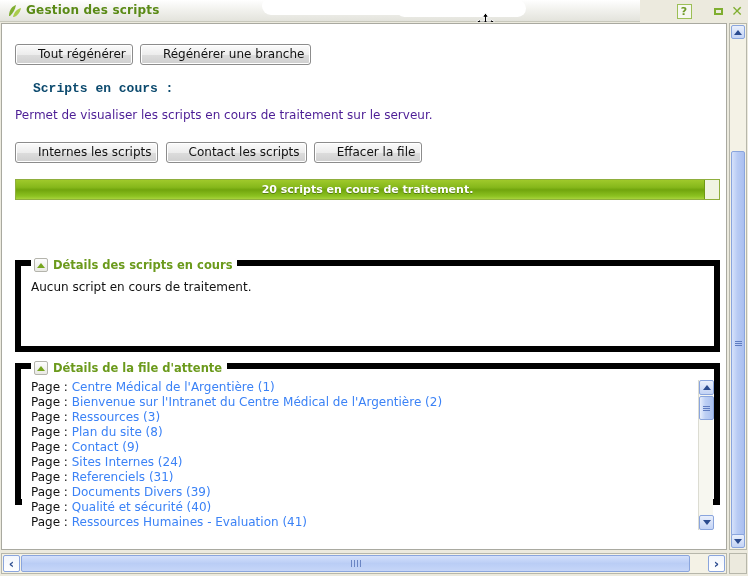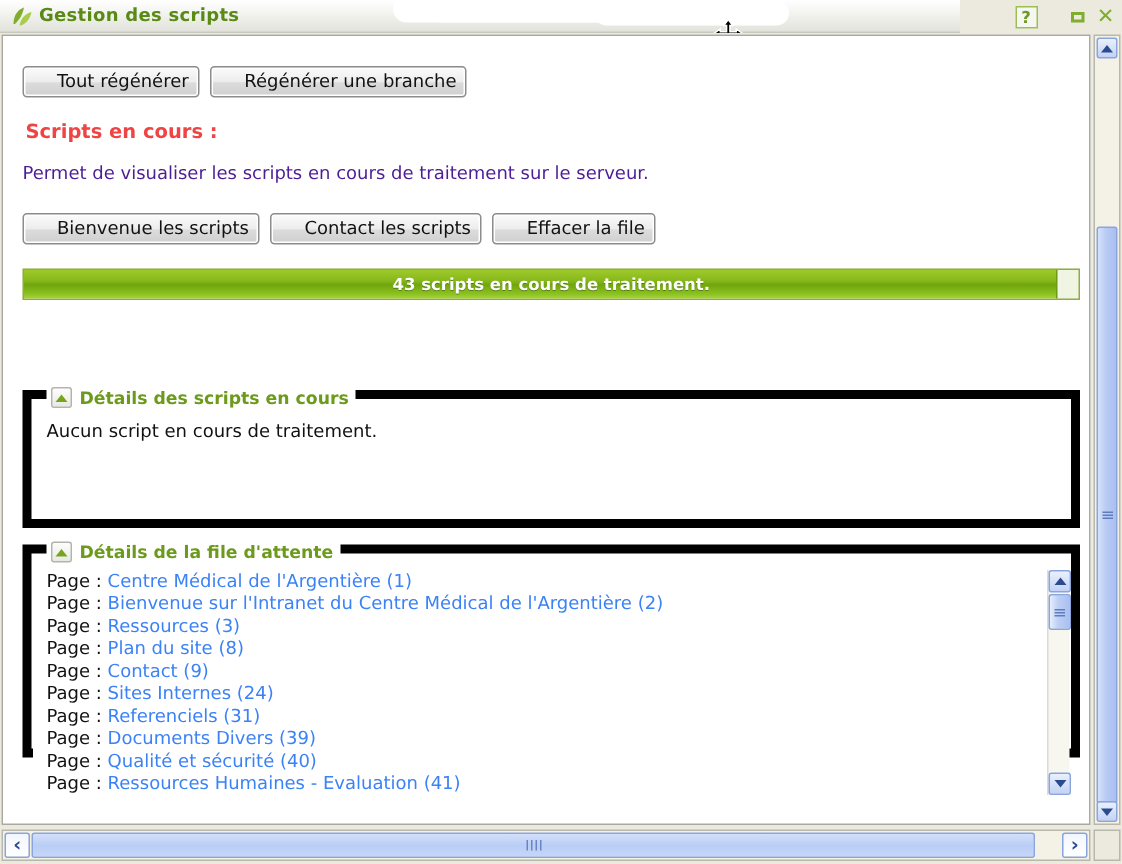--- a/index.html
+++ b/index.html
@@ -112,24 +112,25 @@
     white-space: nowrap;
     vertical-align: top;
     margin-right: 2px;
   }
 
   #row-top { left: 13px; top: 20px; }
   #row-mid { left: 13px; top: 118px; }
 
   
   #section-title {
-    position: absolute; left: 15px; top: 57px;
+    position: absolute; left: 31px; top: 57px;
     font-size: 13px; font-weight: bold;
-    color: #ef4444;
-    white-space: nowrap;
+    color: #0c4a6e;
+    white-space: nowrap;
+    font-family: Liberation Mono, monospace;
   }
   #section-desc {
     position: absolute; left: 13px; top: 84px;
     font-size: 12px; color: #4c1d95;
     white-space: nowrap;
   }
 
   
   #progress-outer {
     position: absolute; left: 13px; top: 155px;
@@ -365,28 +366,28 @@
 
       <div class="btnrow" id="row-top">
         <button class="gbtn">Tout régénérer</button>
         <button class="gbtn">Régénérer une branche</button>
       </div>
 
       <div id="section-title">Scripts en cours :</div>
       <div id="section-desc">Permet de visualiser les scripts en cours de traitement sur le serveur.</div>
 
       <div class="btnrow" id="row-mid">
-        <button class="gbtn">Bienvenue les scripts</button>
+        <button class="gbtn">Internes les scripts</button>
         <button class="gbtn">Contact les scripts</button>
         <button class="gbtn">Effacer la file</button>
       </div>
 
       <div id="progress-outer">
         <div id="progress-fill" style="width: 688.94px;"></div>
-        <div id="progress-label">43 scripts en cours de traitement.</div>
+        <div id="progress-label">20 scripts en cours de traitement.</div>
       </div>
 
       <div class="fset" id="fset-running">
         <div class="fset-legend">
           <span class="toggle-box">
               <span class="tri-up"></span>
             </span>
           <span class="legend-text">Détails des scripts en cours</span>
         </div>
         <div id="running-msg">Aucun script en cours de traitement.</div>

